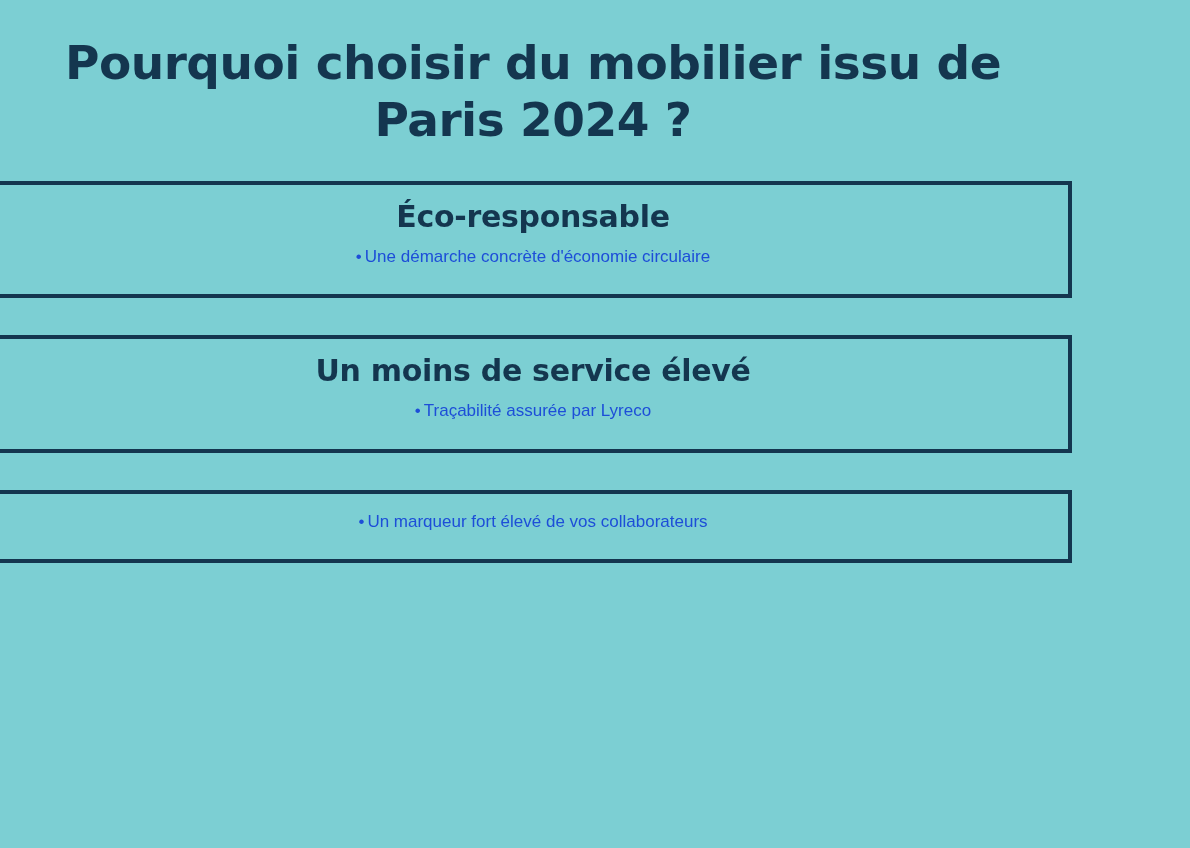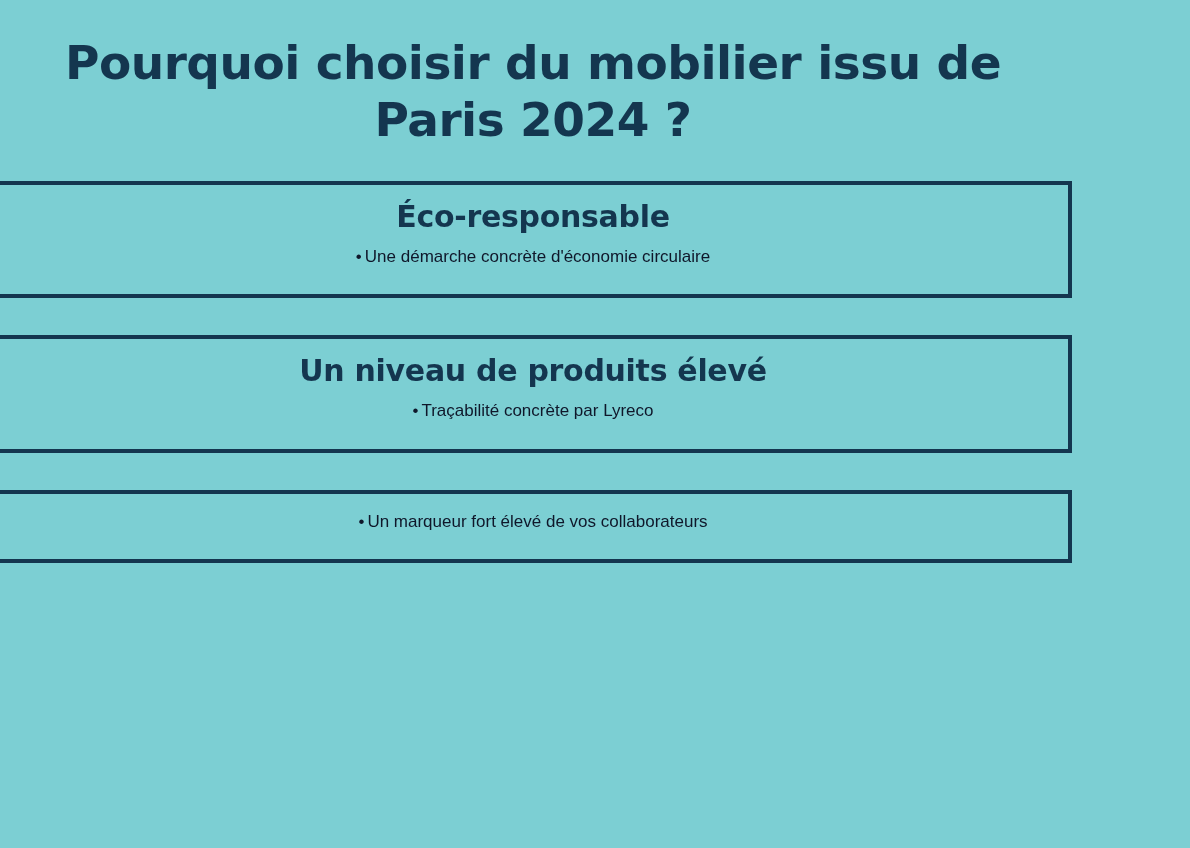--- a/index.html
+++ b/index.html
@@ -59,21 +59,21 @@
     letter-spacing: -0.3px;
   }
   .card-points {
     list-style: none;
     margin: 0;
     padding: 0;
   }
   .card-points li {
     font-size: 17px;
     line-height: 1.62;
-    color: #0f172a;
+    color: #1d4ed8;
     font-family: "Liberation Sans", sans-serif;
   }
   .bullet {
     display: inline-block;
     margin-right: 3px;
   }
 </style>
 </head>
 <body>
 
@@ -85,23 +85,23 @@
 
     <section class="card">
       <h2 class="card-title">Éco-responsable</h2>
       <ul class="card-points">
         <li><span class="bullet">•</span><span>Une démarche concrète d'économie circulaire</span></li>
       </ul>
     </section>
 
 
     <section class="card">
-      <h2 class="card-title">Un niveau de produits élevé</h2>
+      <h2 class="card-title">Un moins de service élevé</h2>
       <ul class="card-points">
-        <li><span class="bullet">•</span><span>Traçabilité concrète par Lyreco</span></li>
+        <li><span class="bullet">•</span><span>Traçabilité assurée par Lyreco</span></li>
       </ul>
     </section>
 
     <section class="card">
       <ul class="card-points">
         <li><span class="bullet">•</span><span>Un marqueur fort élevé de vos collaborateurs</span></li>
       </ul>
     </section>
 
   </div>

